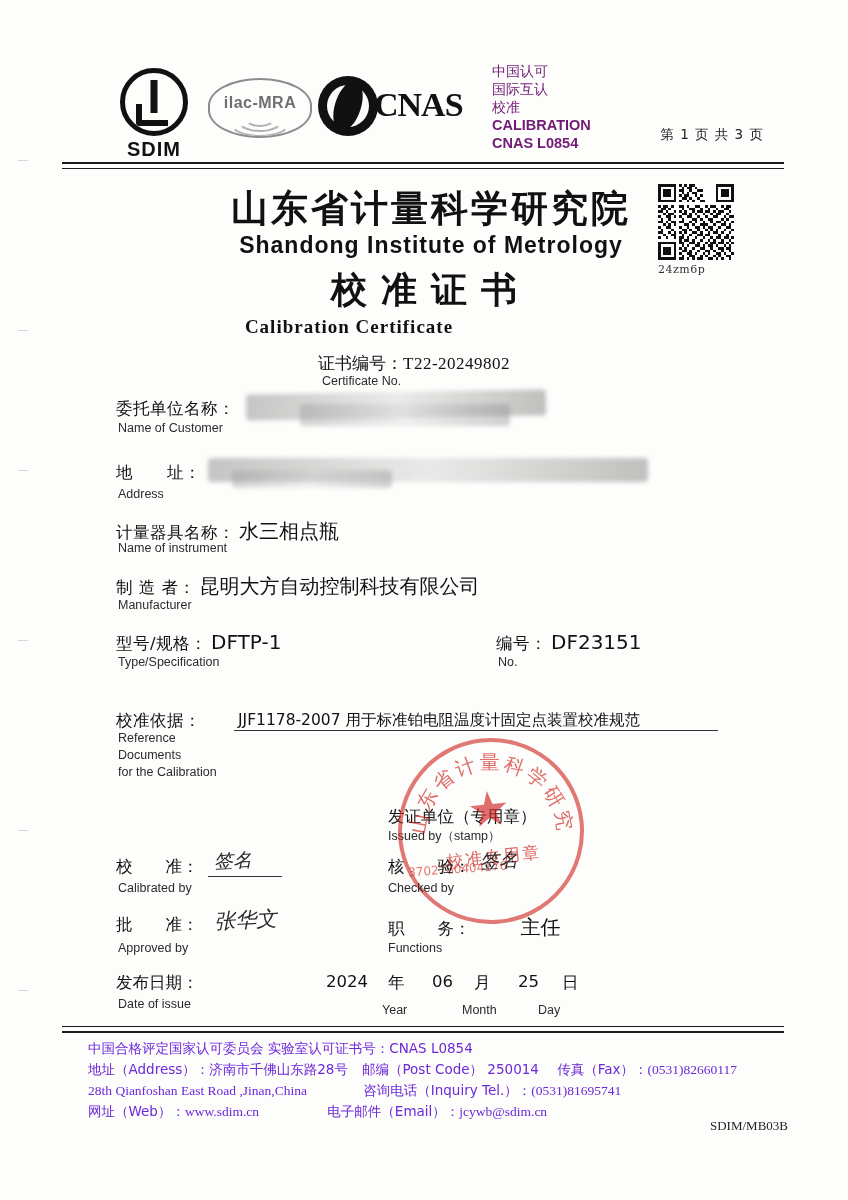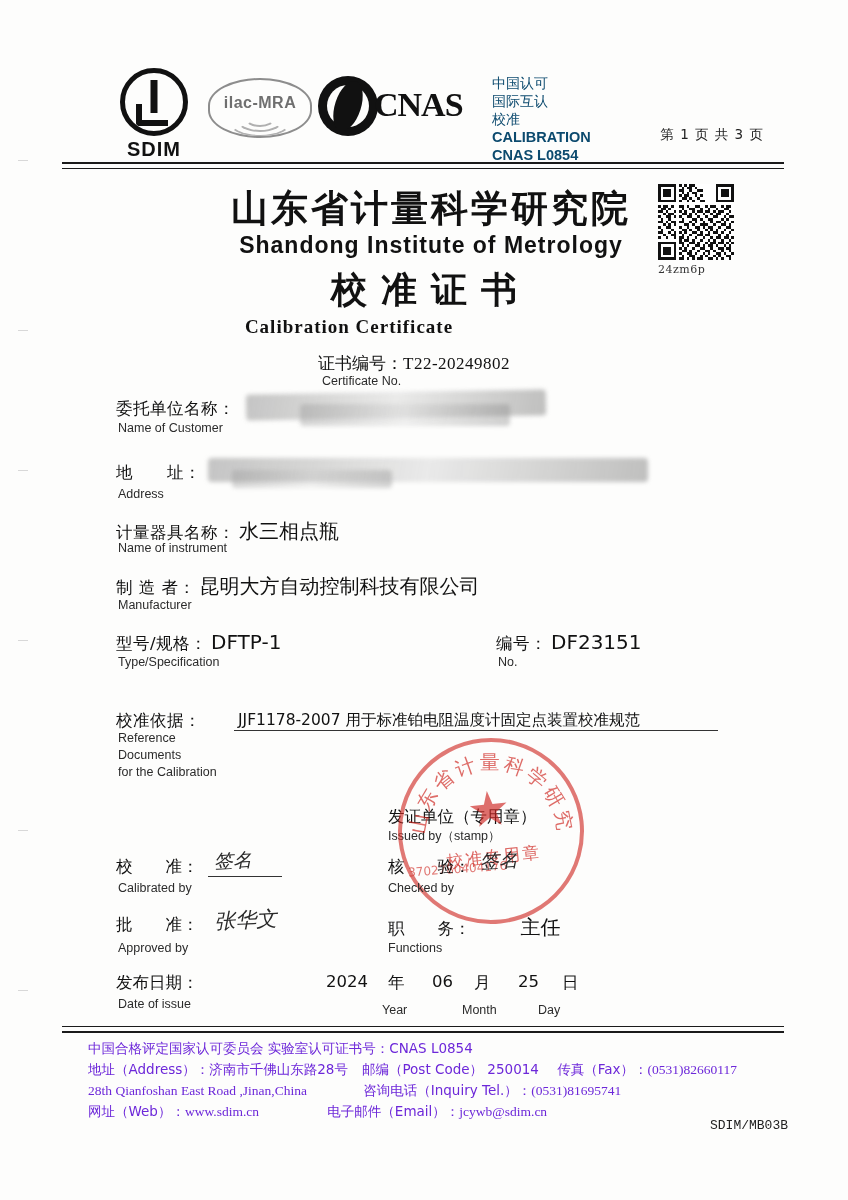--- a/index.html
+++ b/index.html
@@ -146,25 +146,25 @@
     left: 56px; top: 16px;
     font-family: "Liberation Serif", serif;
     font-weight: bold;
     font-size: 34px;
     letter-spacing: -1px;
     color: #111;
   }
   .cnas-block {
     position: absolute;
     left: 396px;
-    top: 12px;
+    top: 0px;
     font-family: "Liberation Sans", sans-serif;
     font-size: 14.5px;
     line-height: 18px;
-    color: #0c4a6e;
+    color: #701a75;
   }
   .cnas-block .cn {
     font-family: "DejaVu Sans", sans-serif;
     font-size: 14px;
   }
   .cnas-block .en {
     font-weight: bold;
     font-size: 14.5px;
   }
   .page-no {
@@ -425,21 +425,21 @@
     white-space: nowrap;
   }
   .footer-col2 {
     display: inline-block;
     margin-left: 14px;
   }
   .doc-code {
     position: absolute;
     right: 60px;
     top: 1118px;
-    font-family: Liberation Mono, monospace;
+    font-family: Liberation Serif, serif;
     font-size: 13px;
     color: #222;
   }
 
   
   .tick {
     position: absolute;
     left: 18px;
     width: 10px;
     border-top: 1px solid #d8d8d8;

